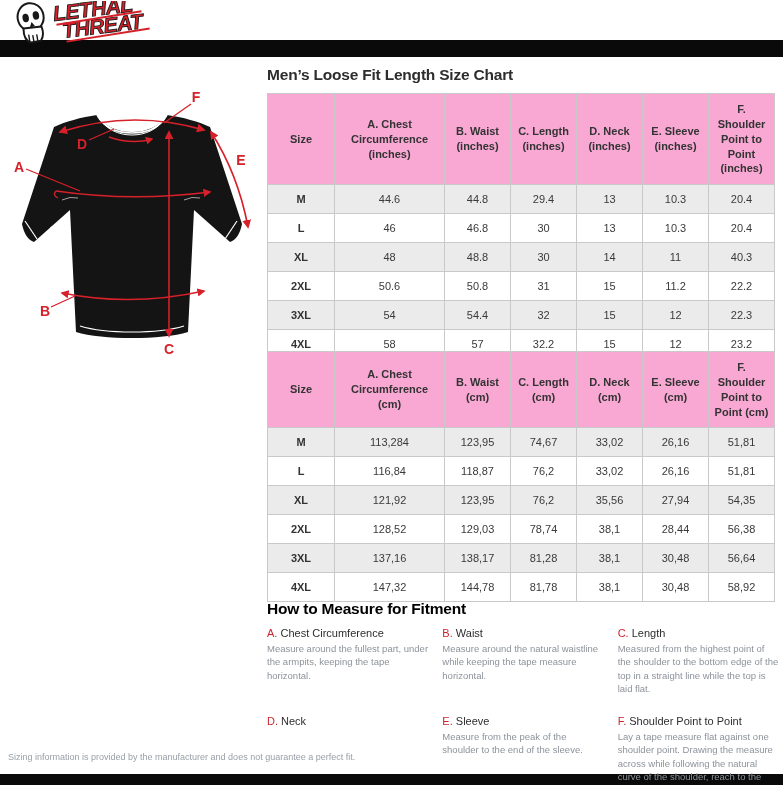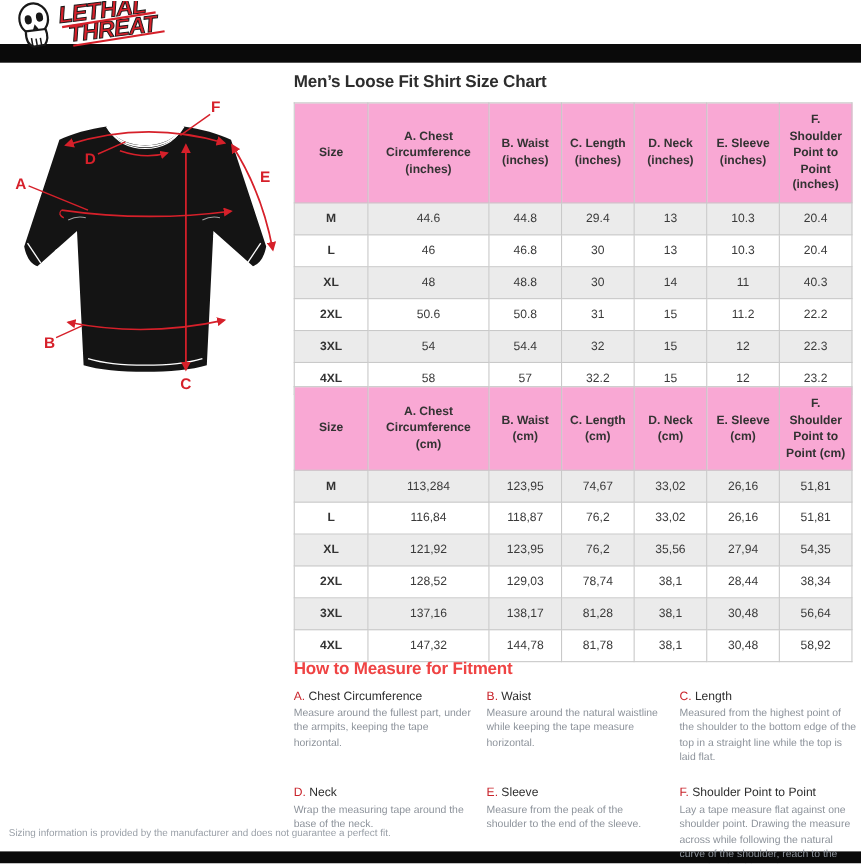--- a/index.html
+++ b/index.html
@@ -30,21 +30,21 @@
     line-height:1.35;font-size:11px;
   }
   .size-table th:first-child{width:56px;}
   .size-table th:nth-child(2){width:99px;}
   .size-table td{height:26px;padding:1px 4px;background:#fff;}
   .size-table tr.alt td{background:#ebebeb;}
   .size-table td.size{font-weight:bold;color:#333;}
 
   .how-to-heading{
     position:absolute;left:267px;top:600px;font-size:15.5px;font-weight:bold;
-    color:#ef4444;letter-spacing:-0.2px;
+    color:#000000;letter-spacing:-0.2px;
   }
   .how-to-grid{
     position:absolute;left:267px;top:627px;width:512px;
     display:grid;grid-template-columns:repeat(3,1fr);column-gap:14px;row-gap:20px;
   }
   .mi-name{font-size:11px;font-weight:normal;color:#2e2e2e;margin-bottom:3px;}
   .mi-letter{color:#c9252c;}
   .mi-desc{font-size:9.5px;line-height:1.4;color:#8d939b;}
 
   .footer-note{position:absolute;left:8px;top:751px;font-size:9px;line-height:1.45;color:#9aa0a8;}
@@ -65,21 +65,21 @@
     <path d="M15,33 v7 M19,34 v7 M23,34 v7" stroke="#181818" stroke-width="1.4" fill="none"></path>
   </g>
   <g transform="translate(42,20) rotate(-7)" font-family="'Liberation Sans',sans-serif" font-style="italic" font-weight="bold" letter-spacing="-0.5">
     <text x="0" y="0" font-size="21" fill="#d6202a" stroke="#181818" stroke-width="0.9">LETHAL</text>
     <text x="7" y="18" font-size="21" fill="#d6202a" stroke="#181818" stroke-width="0.9">THREAT</text>
     <path d="M2,4 L88,1" stroke="#d6202a" stroke-width="2" fill="none"></path>
     <path d="M10,22 L94,19" stroke="#d6202a" stroke-width="2" fill="none"></path>
   </g>
 </svg>
 
-<div class="page-title">Men’s Loose Fit Shirt Size Chart</div>
+<div class="page-title">Men’s Loose Fit Length Size Chart</div>
 
 <svg class="diagram" width="258" height="278" viewBox="0 0 258 278">
   <defs>
     <marker id="arr" viewBox="0 0 10 10" refX="8" refY="5" markerWidth="5.5" markerHeight="5.5" orient="auto-start-reverse">
       <path d="M0,0 L10,5 L0,10 z" fill="#d6202a"></path>
     </marker>
   </defs>
 
   <path fill="#141414" d="M95,33 C80,35 62,40 52,45 L20,142 C22,152 26,158 32,160 L68,128 L74,250 C100,258 160,258 186,250 L192,128 L228,160 C234,158 238,152 240,142 L208,45 C198,40 180,35 165,33 C158,44 145,50 130,50 C115,50 102,44 95,33 Z"></path>
 
@@ -229,21 +229,21 @@
         <td>27,94</td>
         <td>54,35</td>
       </tr>
       <tr>
         <td class="size">2XL</td>
         <td>128,52</td>
         <td>129,03</td>
         <td>78,74</td>
         <td>38,1</td>
         <td>28,44</td>
-        <td>38,34</td>
+        <td>56,38</td>
       </tr>
       <tr class="alt">
         <td class="size">3XL</td>
         <td>137,16</td>
         <td>138,17</td>
         <td>81,28</td>
         <td>38,1</td>
         <td>30,48</td>
         <td>56,64</td>
       </tr>
@@ -268,21 +268,20 @@
     <div class="measure-item">
       <div class="mi-name"><span class="mi-letter">B.</span> Waist</div>
       <div class="mi-desc">Measure around the natural waistline while keeping the tape measure horizontal.</div>
     </div>
     <div class="measure-item">
       <div class="mi-name"><span class="mi-letter">C.</span> Length</div>
       <div class="mi-desc">Measured from the highest point of the shoulder to the bottom edge of the top in a straight line while the top is laid flat.</div>
     </div>
     <div class="measure-item">
       <div class="mi-name"><span class="mi-letter">D.</span> Neck</div>
-      <div class="mi-desc">Wrap the measuring tape around the base of the neck.</div>
     </div>
     <div class="measure-item">
       <div class="mi-name"><span class="mi-letter">E.</span> Sleeve</div>
       <div class="mi-desc">Measure from the peak of the shoulder to the end of the sleeve.</div>
     </div>
     <div class="measure-item">
       <div class="mi-name"><span class="mi-letter">F.</span> Shoulder Point to Point</div>
       <div class="mi-desc">Lay a tape measure flat against one shoulder point. Drawing the measure across while following the natural curve of the shoulder, reach to the opposite shoulder point.</div>
     </div>
   </div>

